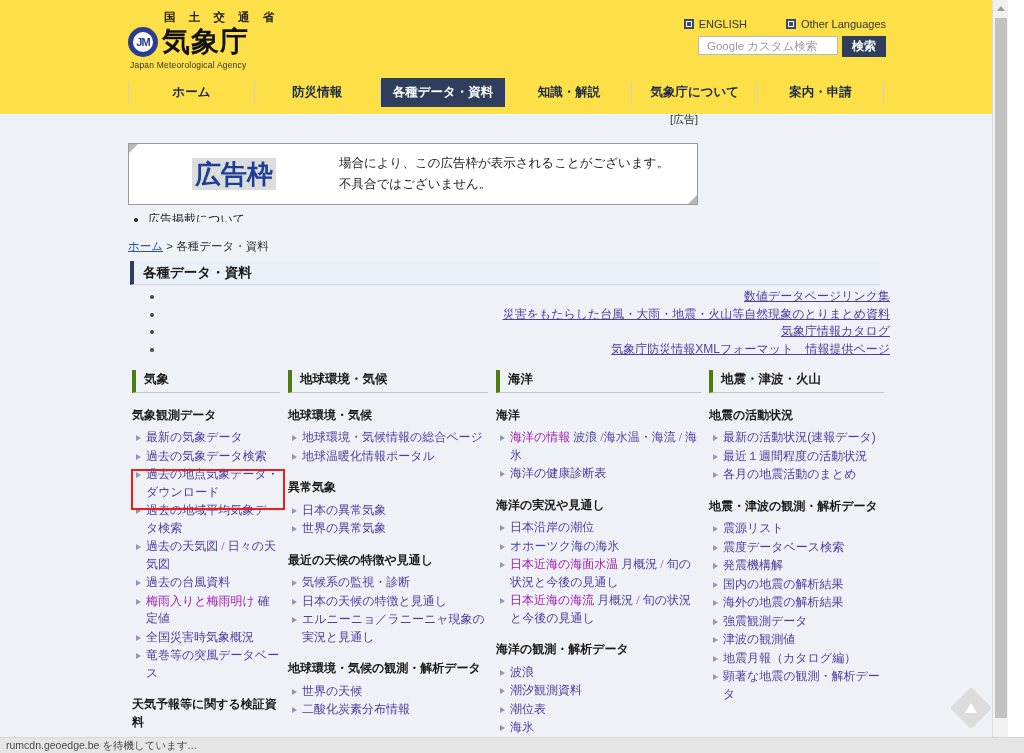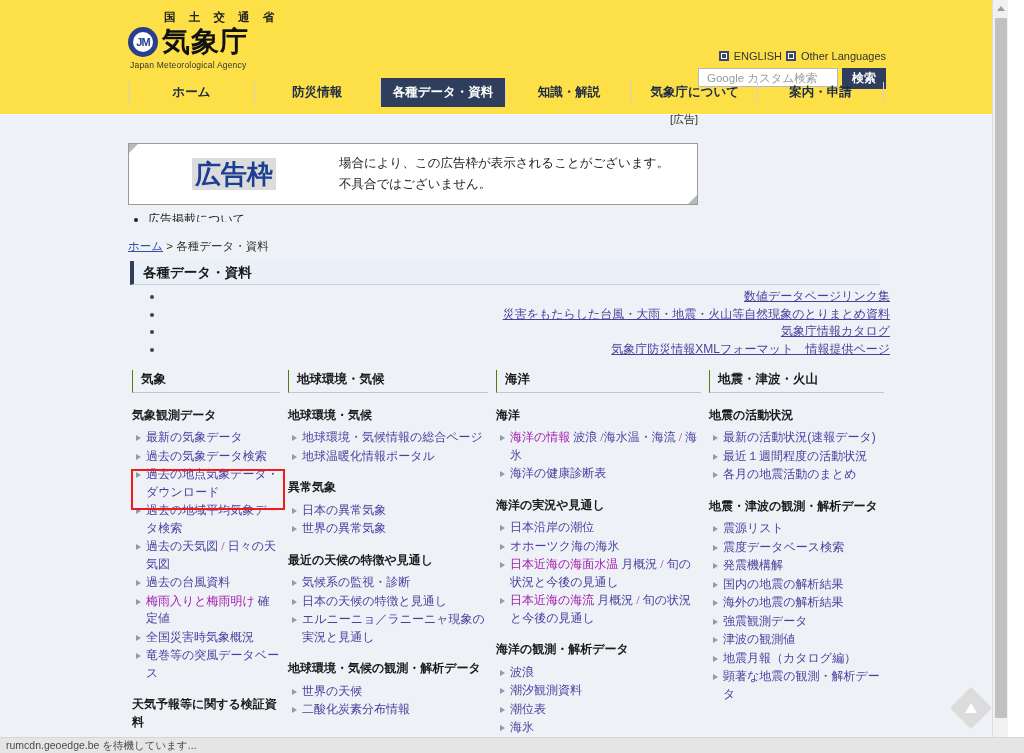--- a/index.html
+++ b/index.html
@@ -138,24 +138,23 @@
   }
   #header-right {
     position: absolute;
     right: 122px;
     top: 18px;
     text-align: right;
   }
   .lang-row {
     display: flex;
     justify-content: flex-end;
-    gap: 4px;
+    gap: 39px;
     align-items: center;
     margin-bottom: 6px;
-    margin-top: 32px;
   }
   .lang-link {
     font-size: 11px;
     color: #333;
     display: flex;
     align-items: center;
     gap: 5px;
     text-decoration: none;
     cursor: pointer;
   }
@@ -374,21 +373,21 @@
   }
   .col {
     box-sizing: border-box;
     padding-right: 8px;
   }
   .col-1 { width: 156px; }
   .col-2 { width: 208px; }
   .col-3 { width: 213px; }
   .col-4 { width: 183px; }
   .col-head {
-    border-left: 1px solid #4d7c0f;
+    border-left: 4px solid #4d7c0f;
     border-bottom: 1px solid #c5c5c5;
     padding: 1px 0 4px 8px;
     margin-bottom: 12px;
     font-size: 12.5px;
     font-weight: bold;
     color: #1a1a1a;
     height: 17px;
     line-height: 17px;
     box-sizing: content-box;
   }

